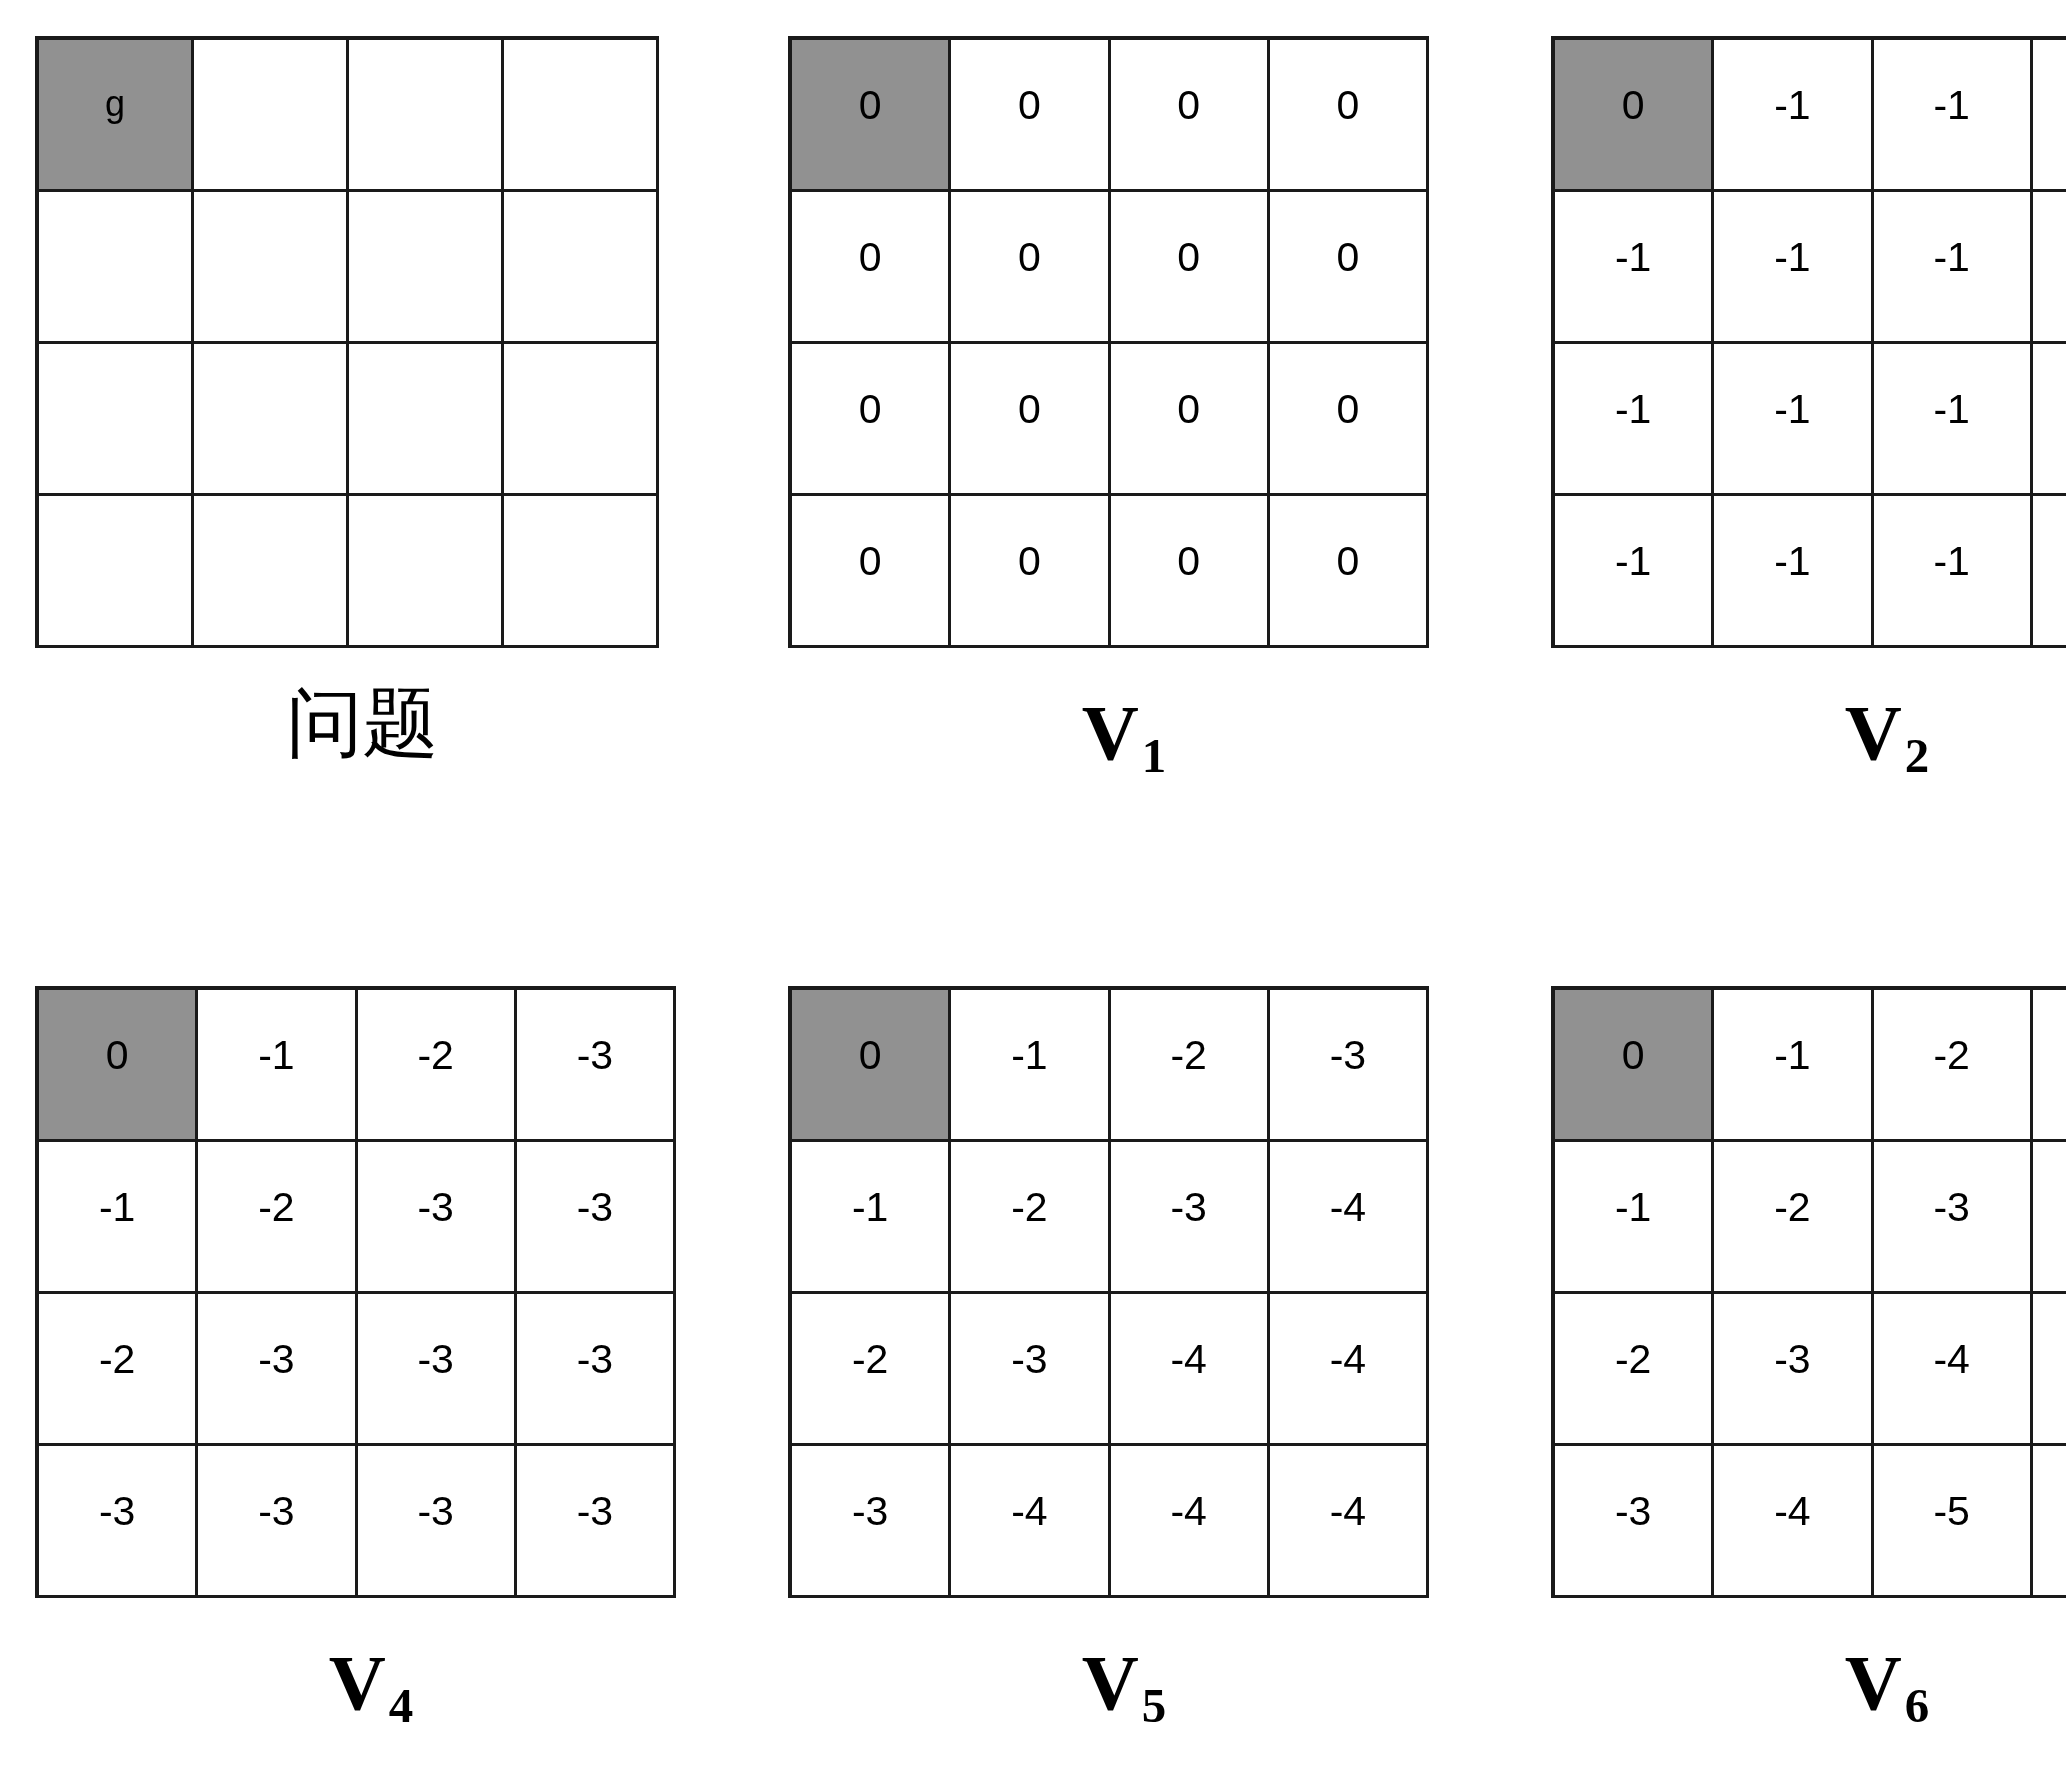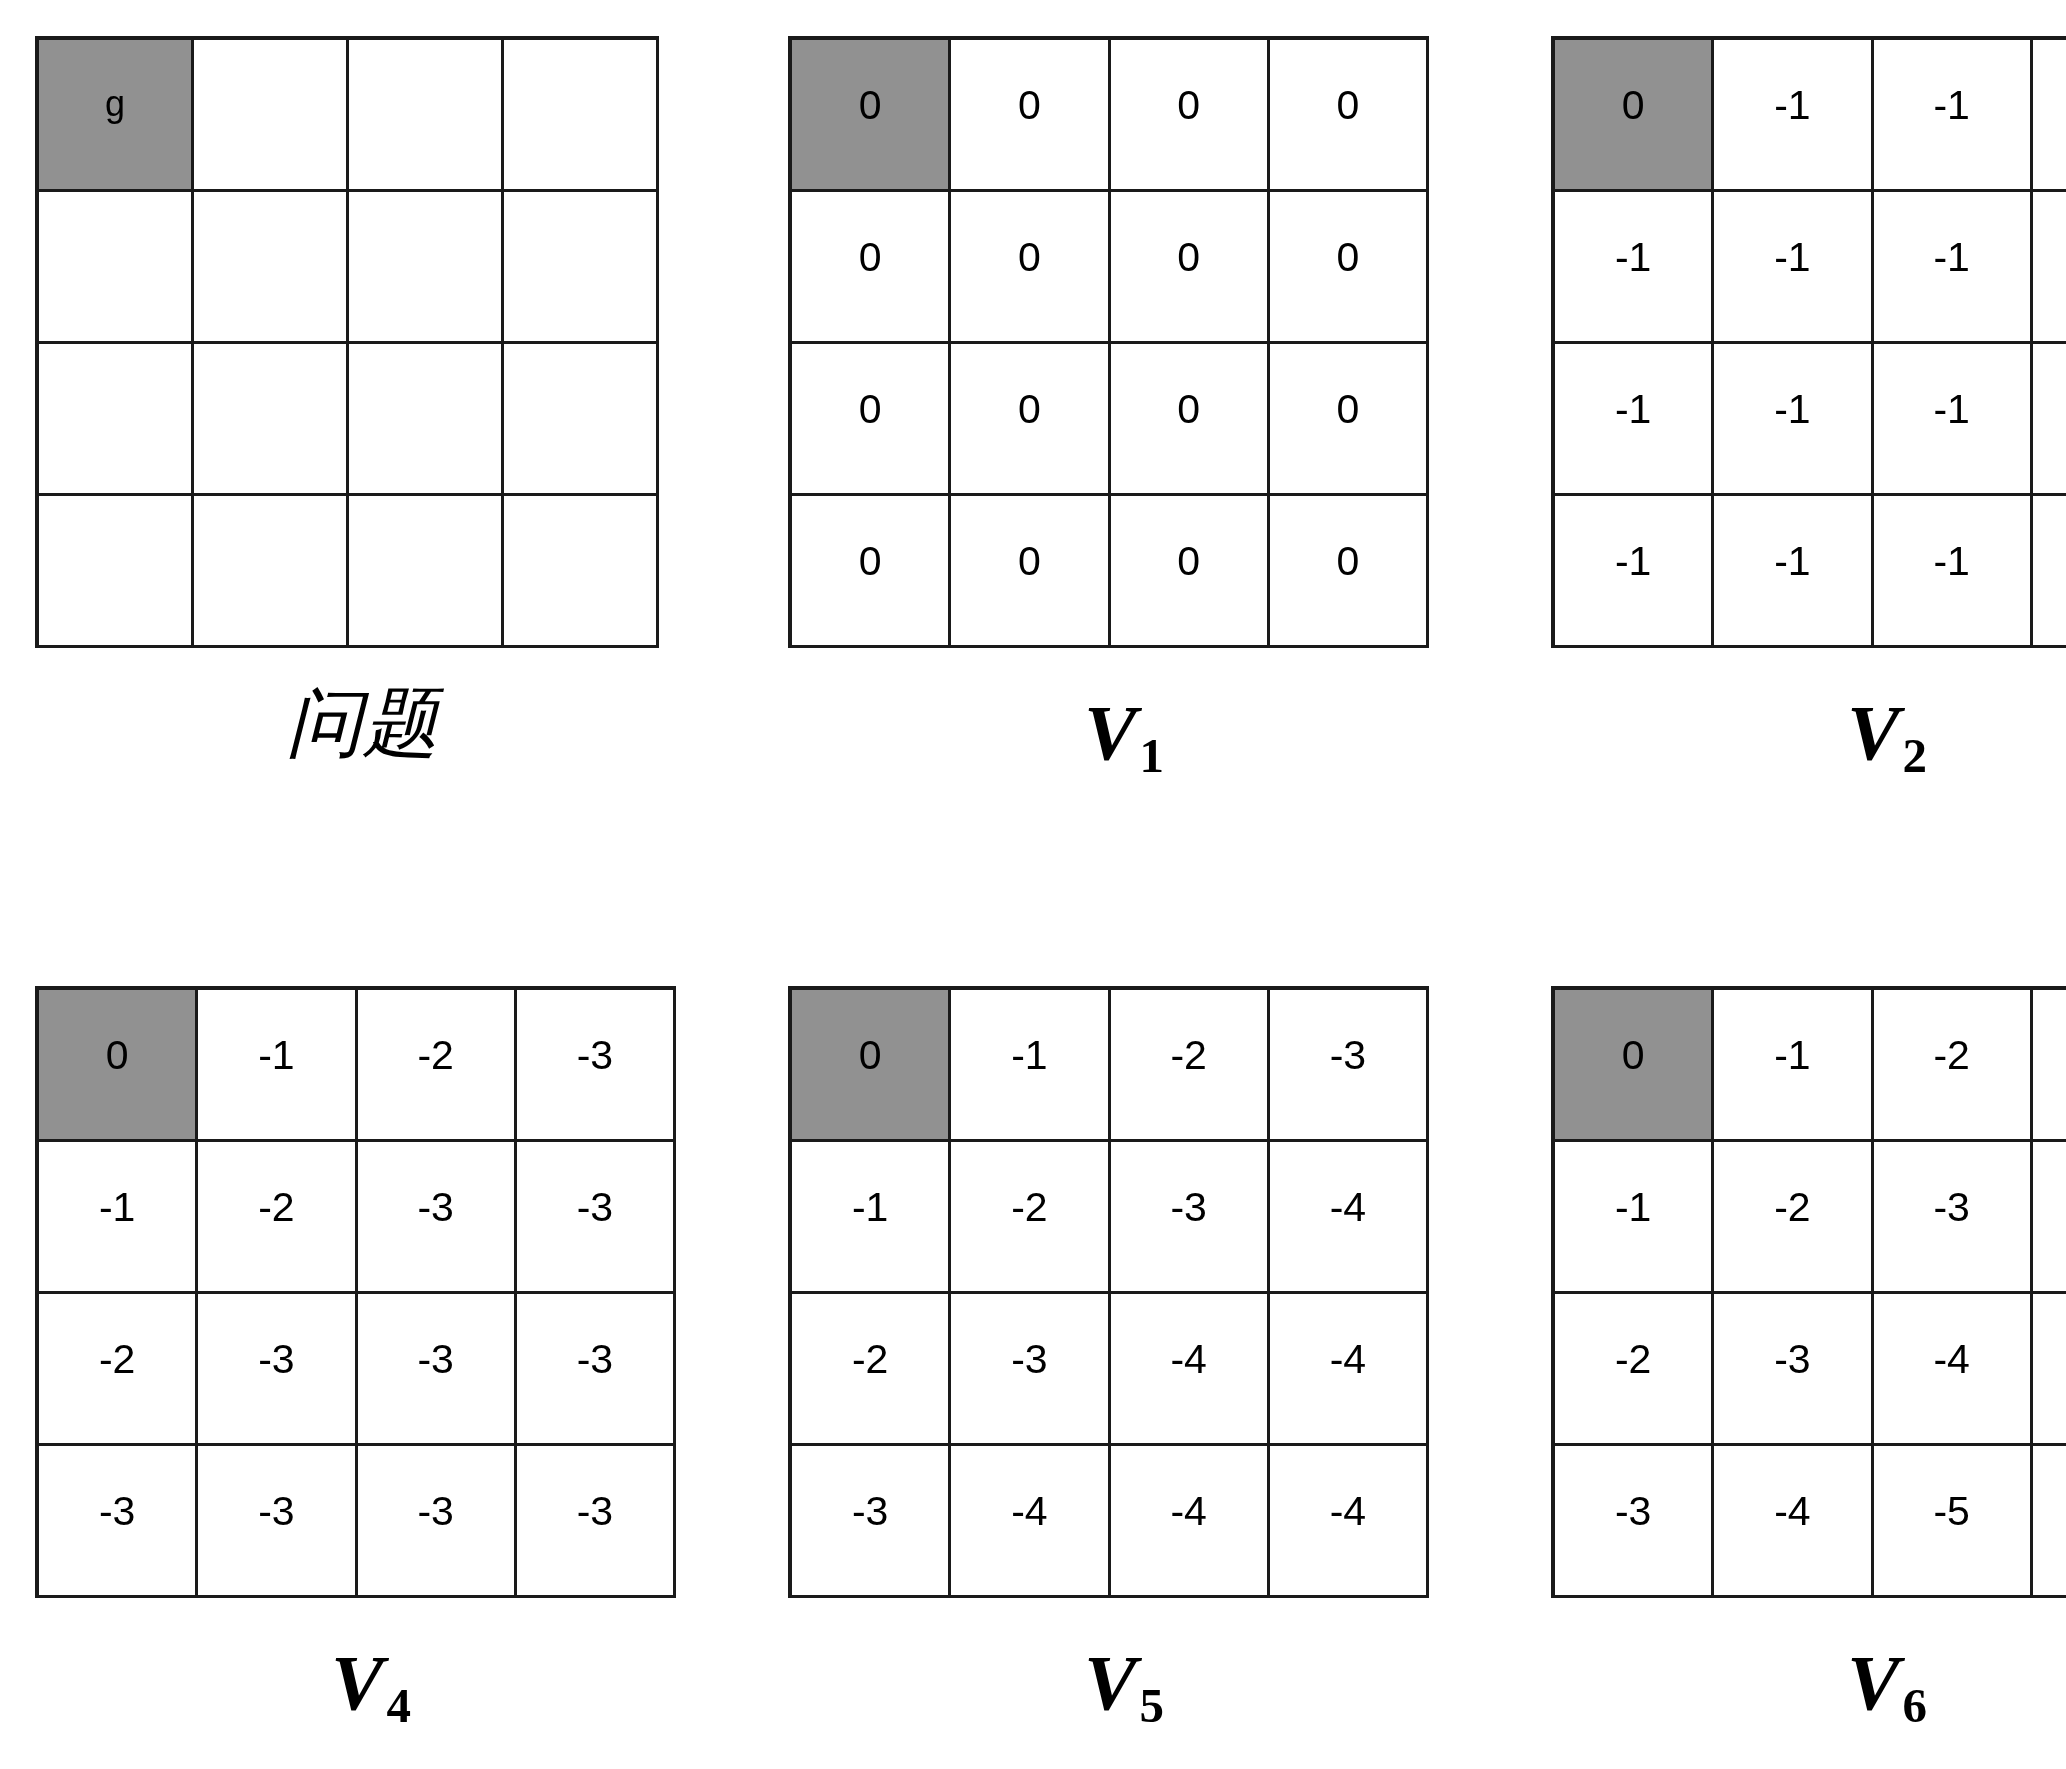--- a/index.html
+++ b/index.html
@@ -86,21 +86,20 @@
     font-family: "Liberation Serif", serif;
     font-weight: bold;
     font-size: 79px;
     line-height: 1;
     display: flex;
     align-items: baseline;
     justify-content: center;
     white-space: nowrap;
   }
   .caption .cap-main {
-    font-style: italic;
     margin-left: 31px;
   }
   .caption .cap-sub {
     font-style: normal;
     font-size: 0.62em;
     position: relative;
     top: 0.27em;
     margin-left: 0.06em;
   }
   .caption.caption-cjk {

